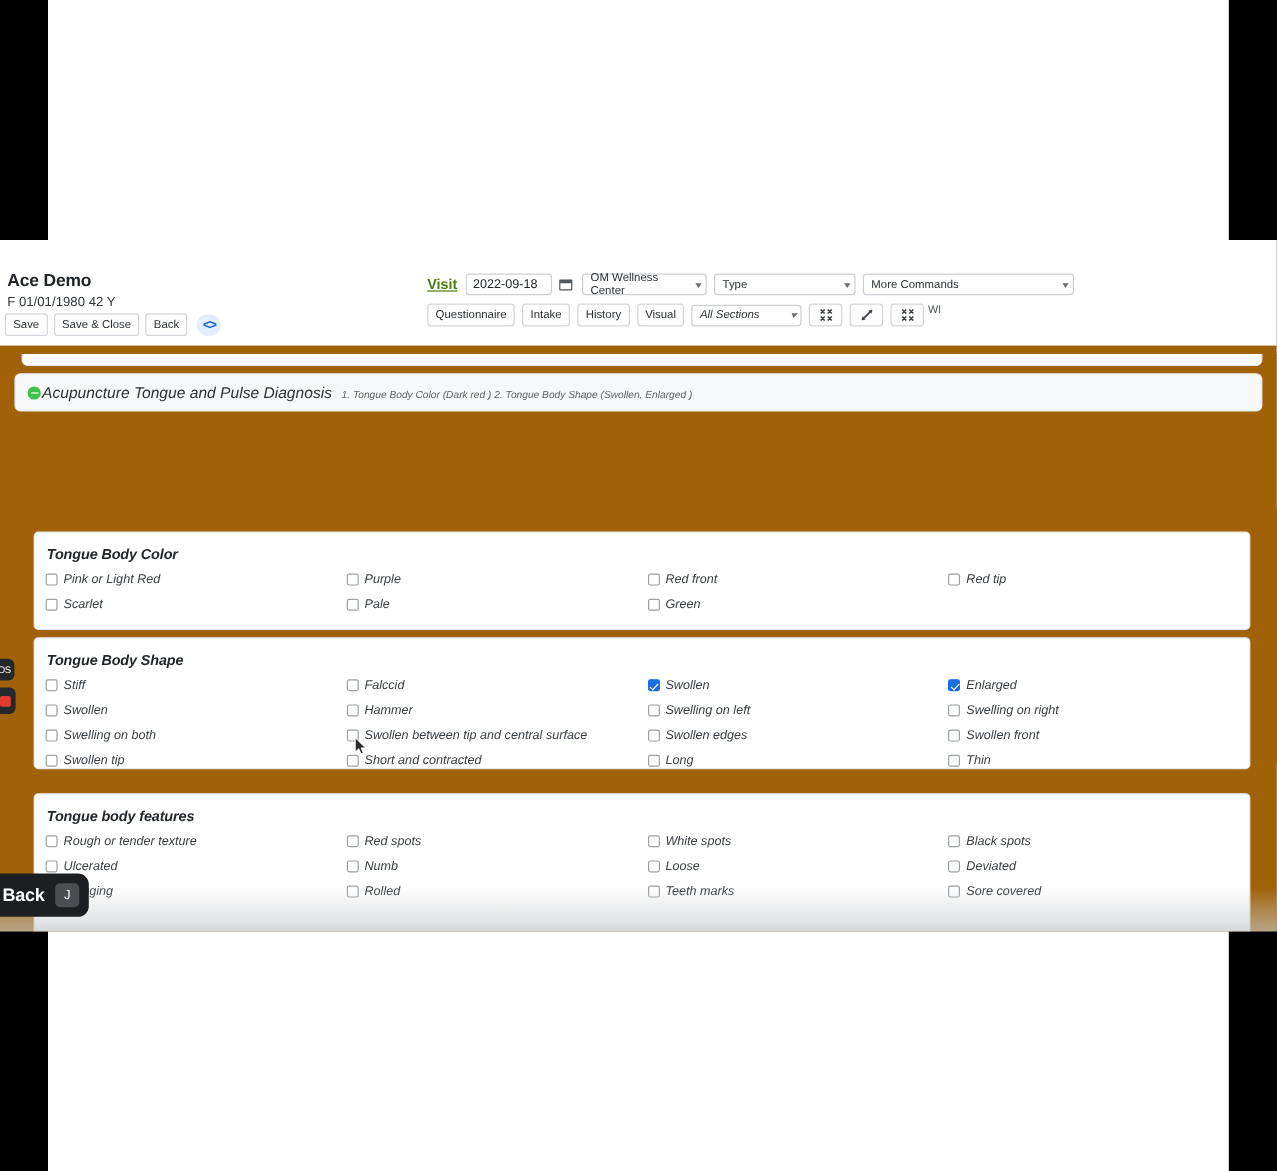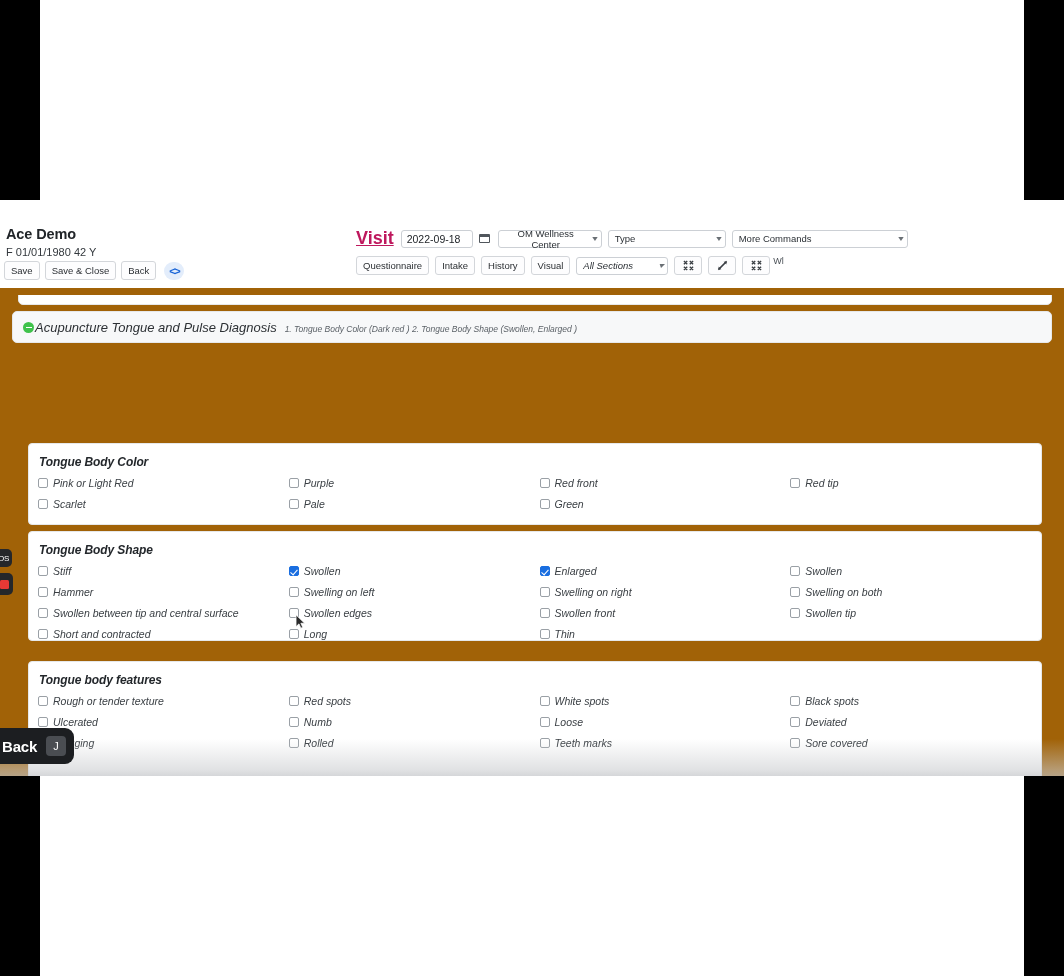--- a/index.html
+++ b/index.html
@@ -124,23 +124,23 @@
     display: flex;
     flex-direction: column;
     gap: 7px;
   }
   .tb-row {
     display: flex;
     align-items: center;
     gap: 6px;
   }
   .visit-label {
-    font-size: 18px;
+    font-size: 12px;
     font-weight: bold;
-    color: #be185d;
+    color: #4d7c0f;
     margin-right: 1px;
     text-decoration: underline;
   }
   .visit-input {
     width: 72px;
     height: 18px;
     font-family: "Liberation Sans", sans-serif;
     font-size: 10.5px;
     color: #22262a;
     padding: 0 5px;
@@ -179,21 +179,21 @@
     color: #2b3035;
     box-sizing: border-box;
     cursor: pointer;
   }
   .sel .caret {
     font-size: 8px;
     color: #6a7075;
     margin-left: 6px;
     transform: scaleX(1.35);
   }
-  .sel-clinic { width: 104px; text-align: center; }
+  .sel-clinic { width: 104px; }
   .sel-type { width: 118px; }
   .sel-more { width: 176px; }
   .sel-sections { width: 92px; font-style: italic; }
 
   .icon-btn {
     display: inline-flex;
     align-items: center;
     justify-content: center;
     width: 26px;
     height: 17px;
@@ -545,20 +545,24 @@
       </div>
 
       <div class="card" id="card-shape">
         <div class="card-title">Tongue Body Shape</div>
         <div class="grid4">
             <div class="cb-item">
               <span class="cbox"></span>
               <span class="cb-label">Stiff</span>
             </div>
             <div class="cb-item">
+              <span class="cbox"></span>
+              <span class="cb-label">Falccid</span>
+            </div>
+            <div class="cb-item">
               <span class="cbox checked"></span>
               <span class="cb-label">Swollen</span>
             </div>
             <div class="cb-item">
               <span class="cbox checked"></span>
               <span class="cb-label">Enlarged</span>
             </div>
             <div class="cb-item">
               <span class="cbox"></span>
               <span class="cb-label">Swollen</span>

